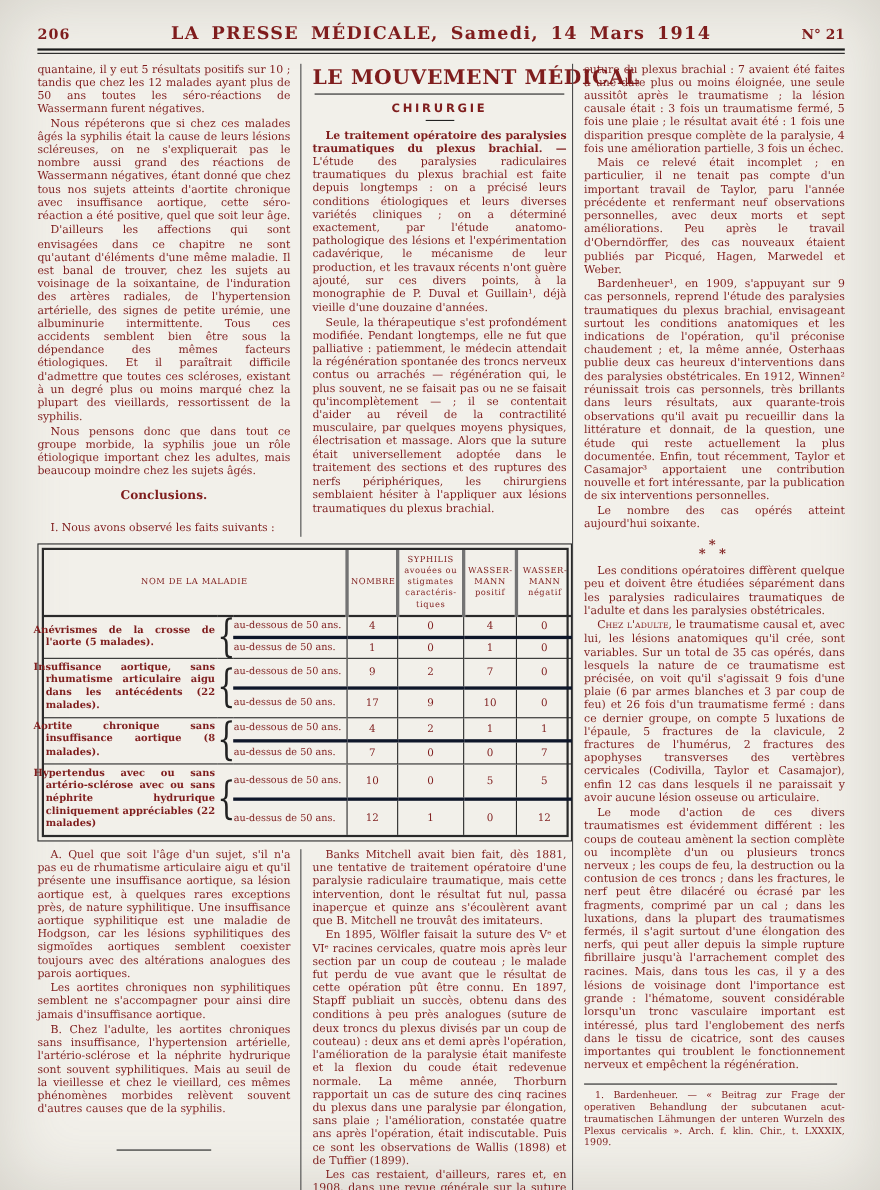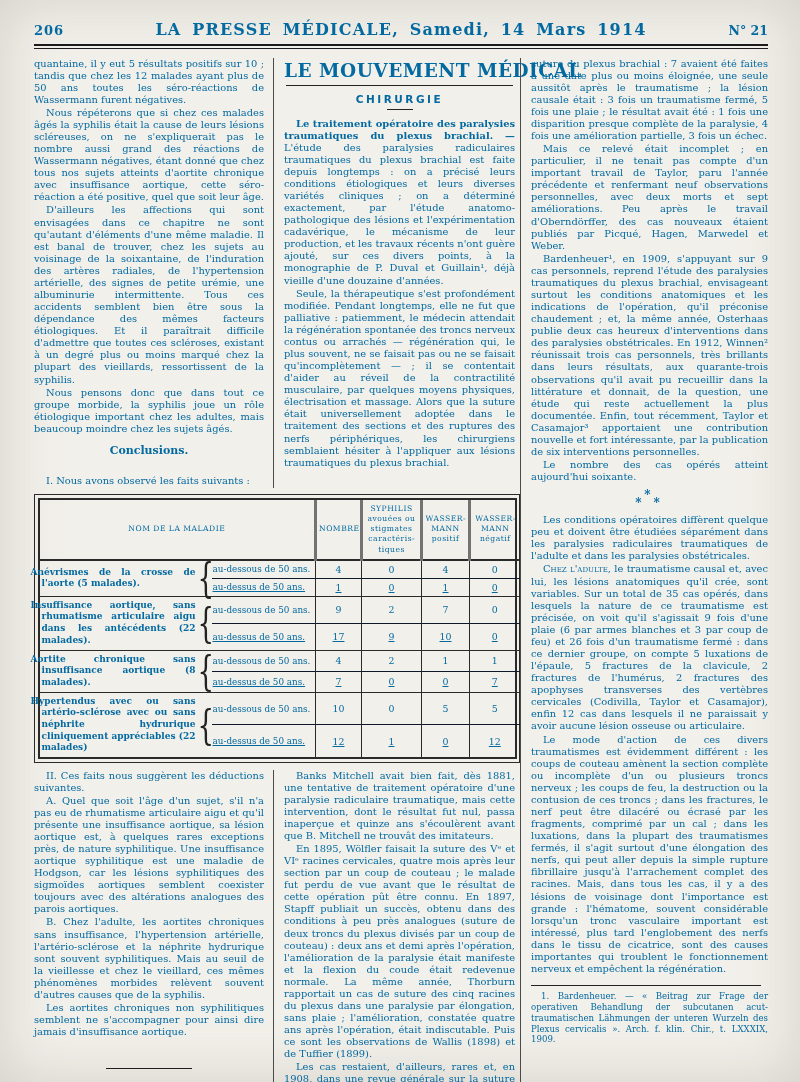--- a/index.html
+++ b/index.html
@@ -1,21 +1,21 @@
 <!DOCTYPE html>
 <html lang="fr"><head>
 <meta charset="utf-8">
 <style>
   html,body { margin:0; padding:0; background:#888; }
   .page {
     position:relative;
     width:800px; height:1082px;
     margin:0 auto;
     background:#f2f0ea;
-    color:#0369a1;
+    color:#7f1d1d;
     font-family:"DejaVu Serif","Liberation Serif",serif;
     padding:20px 32px 0 34px;
     box-sizing:border-box;
     overflow:hidden;
     box-shadow:inset 0 0 60px rgba(120,115,100,0.25);
   }
   
   .header { display:flex; align-items:baseline; font-weight:bold; }
   .pgnum  { width:70px; font-size:13px; letter-spacing:1px; }
   .masthead { flex:1; text-align:center; font-size:16px; letter-spacing:1.2px; word-spacing:4px; white-space:nowrap; }
@@ -49,21 +49,21 @@
   thead tr { height:56px; }
   thead th { border-bottom:2px solid #2a2a2a; }
   .th-col { border-left:3px solid #737373; }
   .jt td { vertical-align:middle; padding:3px 2px; }
   td.disease { font-size:9px; font-weight:bold; line-height:1.3; padding-left:2px; text-indent:-11px; text-align:justify; }
   td.brace { width:14px; text-align:center; padding:0; }
   td.brace::before { content:"{"; display:inline-block; font-size:26px; font-weight:300; color:#222; transform:scaleY(1.55); }
   td.age { font-size:8.8px; white-space:nowrap; padding-left:1px; }
   td.num { text-align:center; border-left:1px solid #2a2a2a; font-size:9.4px; }
   tr.g-first td { border-top:1.2px solid #2a2a2a; }
-  tr.g-second td { border-top:1px solid #0f172a;text-decoration:underline; }
+  tr.g-second td { border-top:3px solid #0f172a; }
 
   
   .fn-rule { width:62px; border-top:1px solid #222; margin:8px 0 4px; }
   .fn-rule.wide { width:97%; margin:10px 0 5px; }
   p.fn { font-size:8.6px; line-height:1.26; text-align:justify; margin:0; text-indent:10px; }
   .end-divider { width:86px; border-top:1.5px solid #1d1d1d; margin:30px auto 0; }
   .asterism { text-align:center; margin:9px 0 7px; font-size:12px; font-weight:bold; }
   .asterism div { line-height:0.62; letter-spacing:4px; }
 </style>
 </head>
@@ -190,24 +190,23 @@
                 <td class="num">0</td>
                 <td class="num">12</td>
               </tr>
             </tbody>
           </table>
         </div>
       </div>
 
       <div class="row">
         <div class="cA">
-          <p class="just">II. Ces faits nous suggèrent les déductions suivantes.</p>
           <p class="just">A. Quel que soit l'âge d'un sujet, s'il n'a pas eu de rhumatisme articulaire aigu et qu'il présente une insuffisance aortique, sa lésion aortique est, à quelques rares exceptions près, de nature syphilitique. Une insuffisance aortique syphilitique est une maladie de Hodgson, car les lésions syphilitiques des sigmoïdes aortiques semblent coexister toujours avec des altérations analogues des parois aortiques.</p>
+          <p class="just">Les aortites chroniques non syphilitiques semblent ne s'accompagner pour ainsi dire jamais d'insuffisance aortique.</p>
           <p class="just">B. Chez l'adulte, les aortites chroniques sans insuffisance, l'hypertension artérielle, l'artério-sclérose et la néphrite hydrurique sont souvent syphilitiques. Mais au seuil de la vieillesse et chez le vieillard, ces mêmes phénomènes morbides relèvent souvent d'autres causes que de la syphilis.</p>
-          <p class="just">Les aortites chroniques non syphilitiques semblent ne s'accompagner pour ainsi dire jamais d'insuffisance aortique.</p>
           <div class="end-divider"></div>
         </div>
         <div class="cB">
           <p class="just">Banks Mitchell avait bien fait, dès 1881, une tentative de traitement opératoire d'une paralysie radiculaire traumatique, mais cette intervention, dont le résultat fut nul, passa inaperçue et quinze ans s'écoulèrent avant que B. Mitchell ne trouvât des imitateurs.</p>
           <p class="just">En 1895, Wölfler faisait la suture des Vᵉ et VIᵉ racines cervicales, quatre mois après leur section par un coup de couteau ; le malade fut perdu de vue avant que le résultat de cette opération pût être connu. En 1897, Stapff publiait un succès, obtenu dans des conditions à peu près analogues (suture de deux troncs du plexus divisés par un coup de couteau) : deux ans et demi après l'opération, l'amélioration de la paralysie était manifeste et la flexion du coude était redevenue normale. La même année, Thorburn rapportait un cas de suture des cinq racines du plexus dans une paralysie par élongation, sans plaie ; l'amélioration, constatée quatre ans après l'opération, était indiscutable. Puis ce sont les observations de Wallis (1898) et de Tuffier (1899).</p>
           <p class="just">Les cas restaient, d'ailleurs, rares et, en 1908, dans une revue générale sur la suture nerveuse, Oberndörffer² ne pouvait citer que 8 cas de</p>
 
         </div>
       </div>
 

